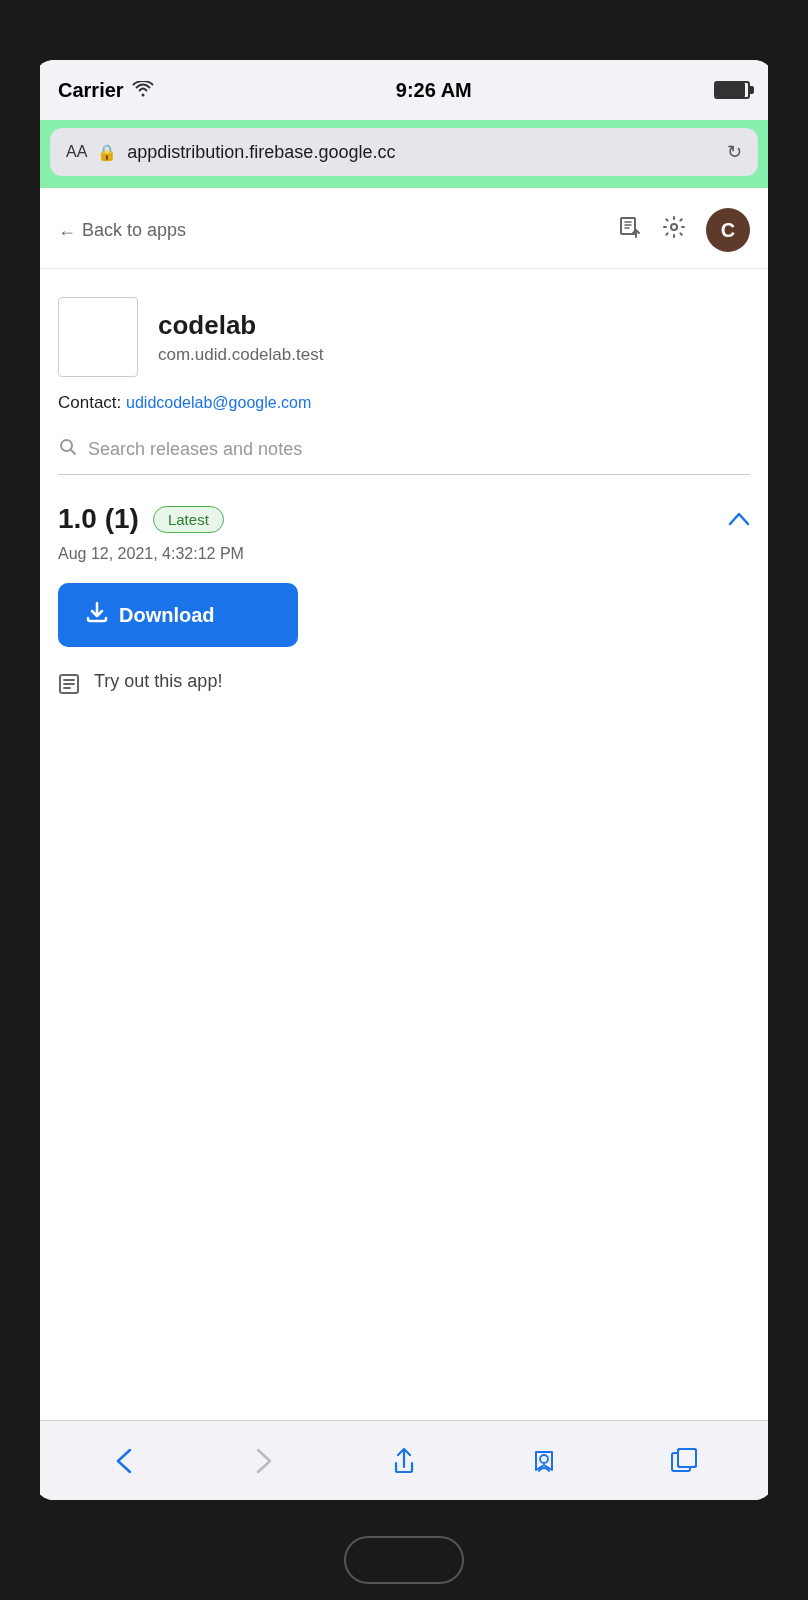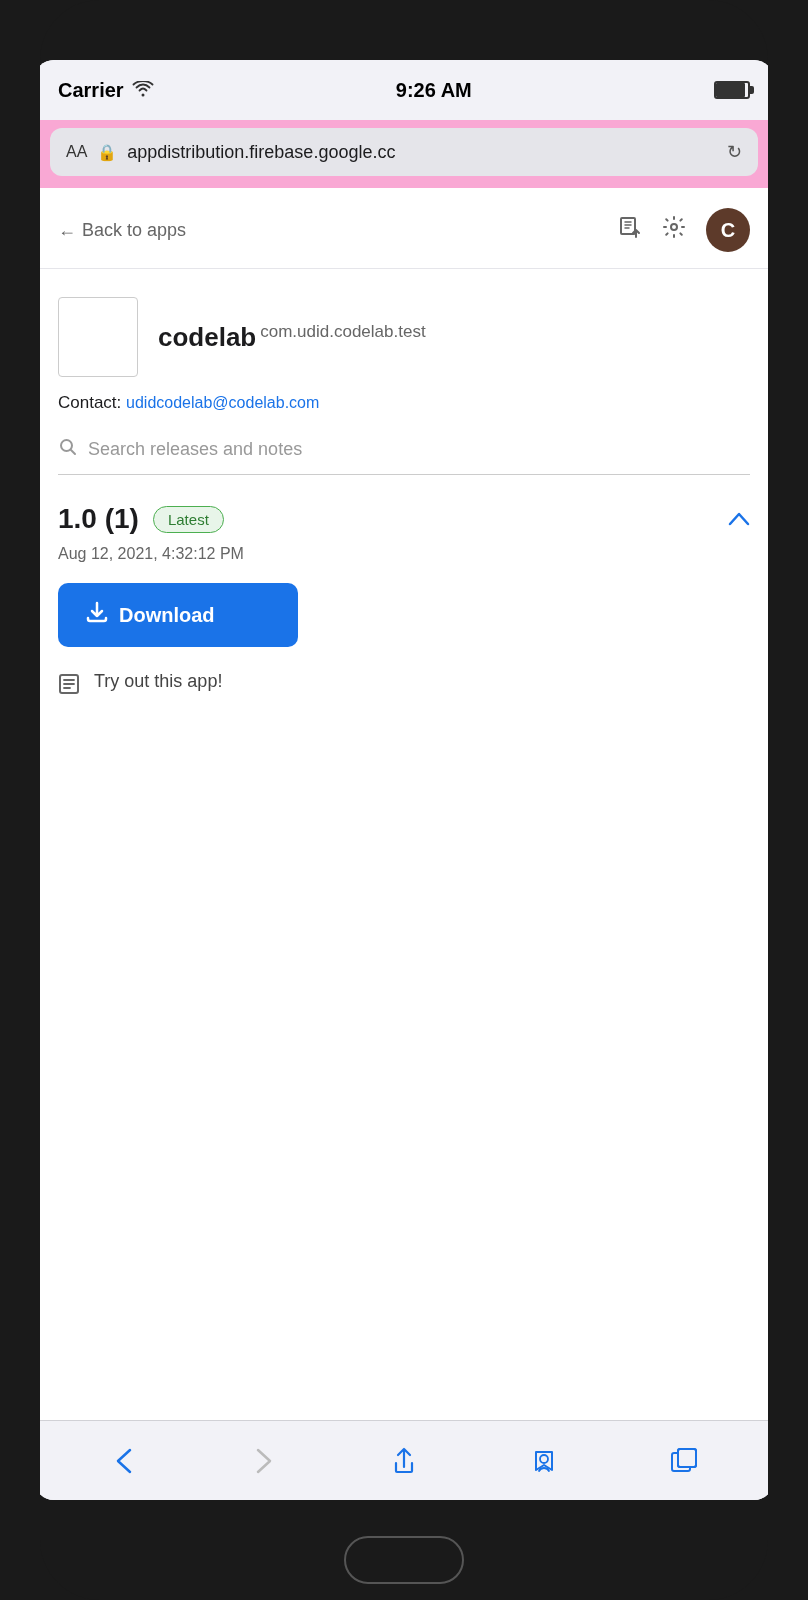--- a/index.html
+++ b/index.html
@@ -90,21 +90,21 @@
 
     .battery-fill {
       width: 90%;
       height: 100%;
       background: #333;
       border-radius: 1px;
     }
 
     
     .url-bar-container {
-      background: #f9a8d4;
+      background: #86efac;
       padding: 8px 16px 12px;
       flex-shrink: 0;
     }
 
     .url-bar {
       background: #e5e5ea;
       border-radius: 12px;
       height: 48px;
       display: flex;
       align-items: center;
@@ -197,21 +197,21 @@
       width: 80px;
       height: 80px;
       border: 1.5px solid #ccc;
       border-radius: 4px;
       background: #fff;
       flex-shrink: 0;
     }
 
     .app-details {
       display: flex;
-      flex-direction: row;
+      flex-direction: column;
       gap: 4px;
     }
 
     .app-name {
       font-size: 26px;
       font-weight: 700;
       color: #1c1c1e;
     }
 
     .app-bundle {
@@ -455,21 +455,21 @@
       <div class="app-info">
         <div class="app-icon-placeholder"></div>
         <div class="app-details">
           <span class="app-name">codelab</span>
           <span class="app-bundle">com.udid.codelab.test</span>
         </div>
       </div>
 
       <div class="contact-section">
         <span class="contact-text">Contact: </span>
-        <a class="contact-email">udidcodelab@codelab.com</a>
+        <a class="contact-email">udidcodelab@google.com</a>
       </div>
 
       <div class="releases-section">
 
         <div class="search-bar">
           <span class="search-icon-wrap">
             <svg width="20" height="20" viewBox="0 0 20 20" fill="none">
               <circle cx="8.5" cy="8.5" r="5.5" stroke="#999" stroke-width="2"></circle>
               <path d="M13 13l4 4" stroke="#999" stroke-width="2" stroke-linecap="round"></path>
             </svg>

